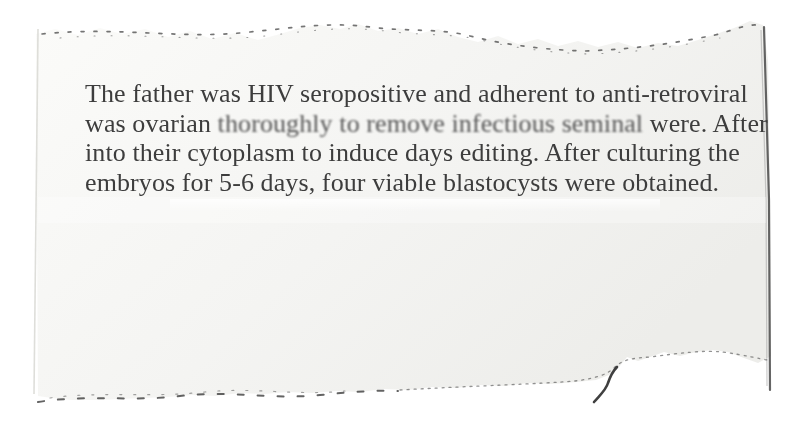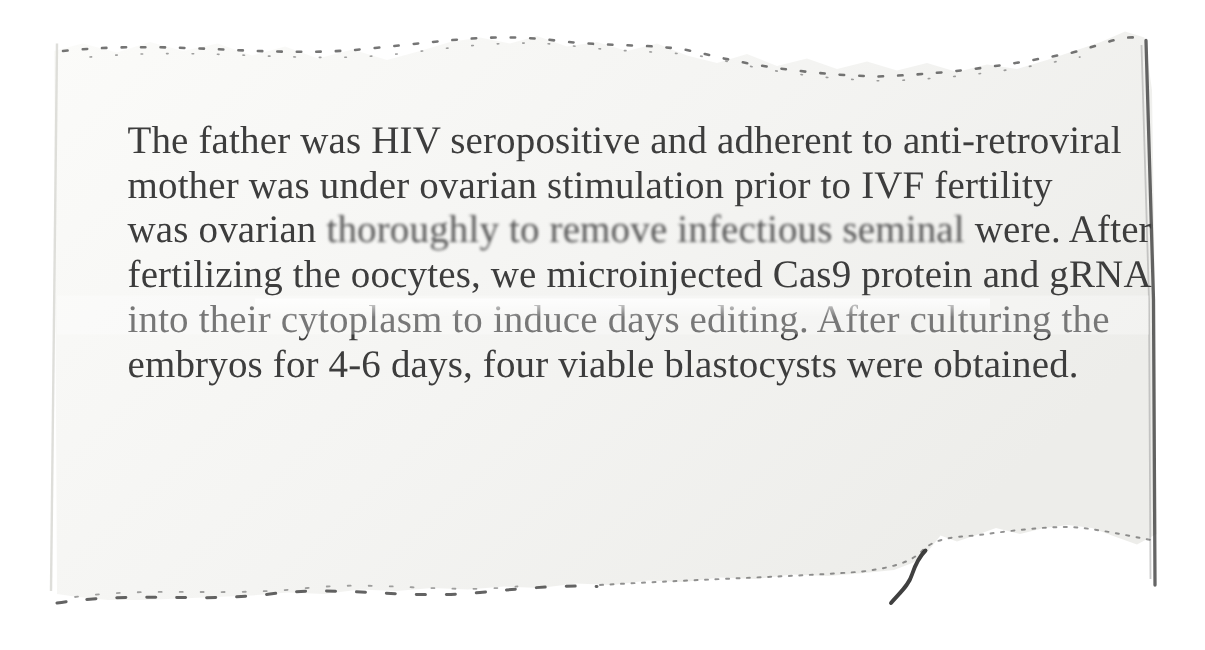--- a/index.html
+++ b/index.html
@@ -99,23 +99,21 @@
     <path d="M50,398 C100,391 150,398 205,392 C255,387 295,396 345,391" stroke="#4a4a4a" stroke-width="1.2" fill="none" stroke-dasharray="2 12" stroke-linecap="round" opacity="0.5"></path>
 
     <path d="M400,390 C470,386 540,384 575,381 C598,378 608,374 615,367 C623,359 635,358 650,357
          C680,353 705,350 722,352 C745,355 760,359 768,360" stroke="#3a3a3a" stroke-width="1.3" fill="none" stroke-dasharray="2 5" stroke-linecap="round" opacity="0.55"></path>
 
     <path d="M594,402 C600,395 606,390 608,383 C610,377 613,371 617,367" stroke="#1e1e1e" stroke-width="2.6" fill="none" stroke-linecap="round" opacity="0.85"></path>
   </svg>
 
   <div class="paragraph">
     <div class="line">The father was HIV seropositive and adherent to anti-retroviral</div>
-    <div class="line">mother was under ovarian stimulation prior to IVF fertility</div>
     <div class="line"><span>was ovarian </span><span class="distorted">thoroughly to remove infectious seminal</span><span> were. After</span></div>
-    <div class="line">fertilizing the oocytes, we microinjected Cas9 protein and gRNA</div>
     <div class="line">into their cytoplasm to induce days editing. After culturing the</div>
-    <div class="line">embryos for 4-6 days, four viable blastocysts were obtained.</div>
+    <div class="line">embryos for 5-6 days, four viable blastocysts were obtained.</div>
   </div>
 
   <div class="artifact-band"></div>
   <div class="artifact-band-strong"></div>
 
 </div>
 
 </body></html>

